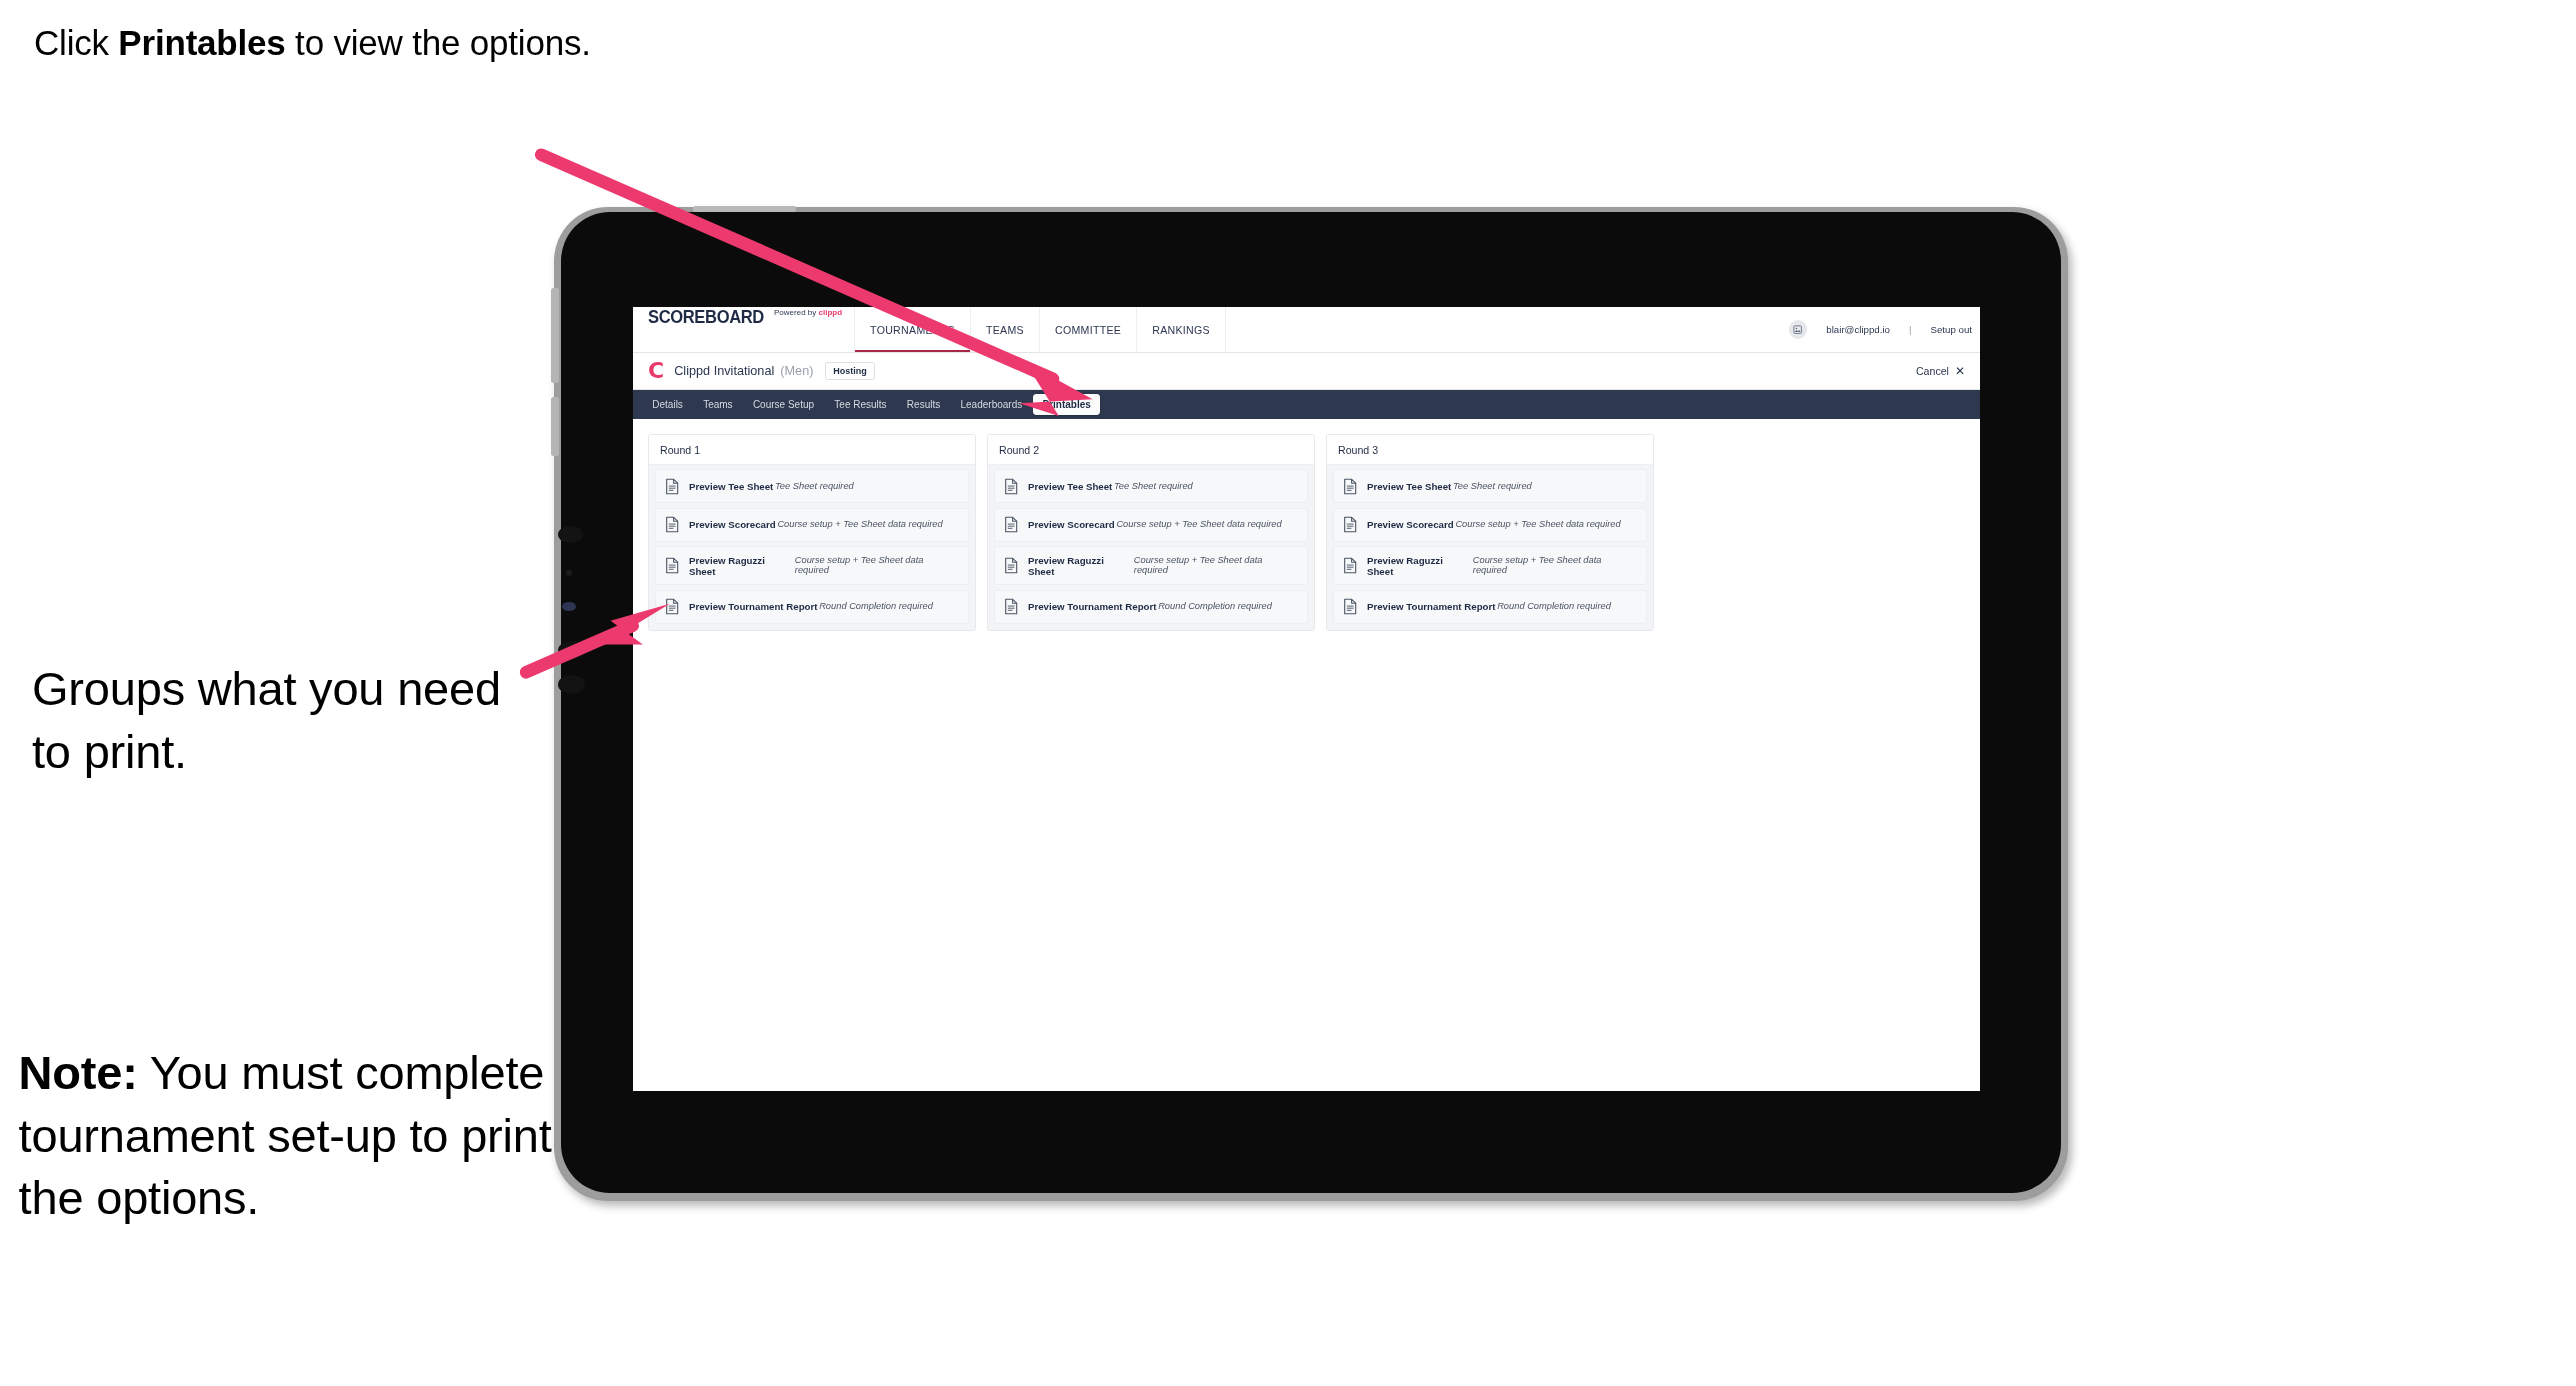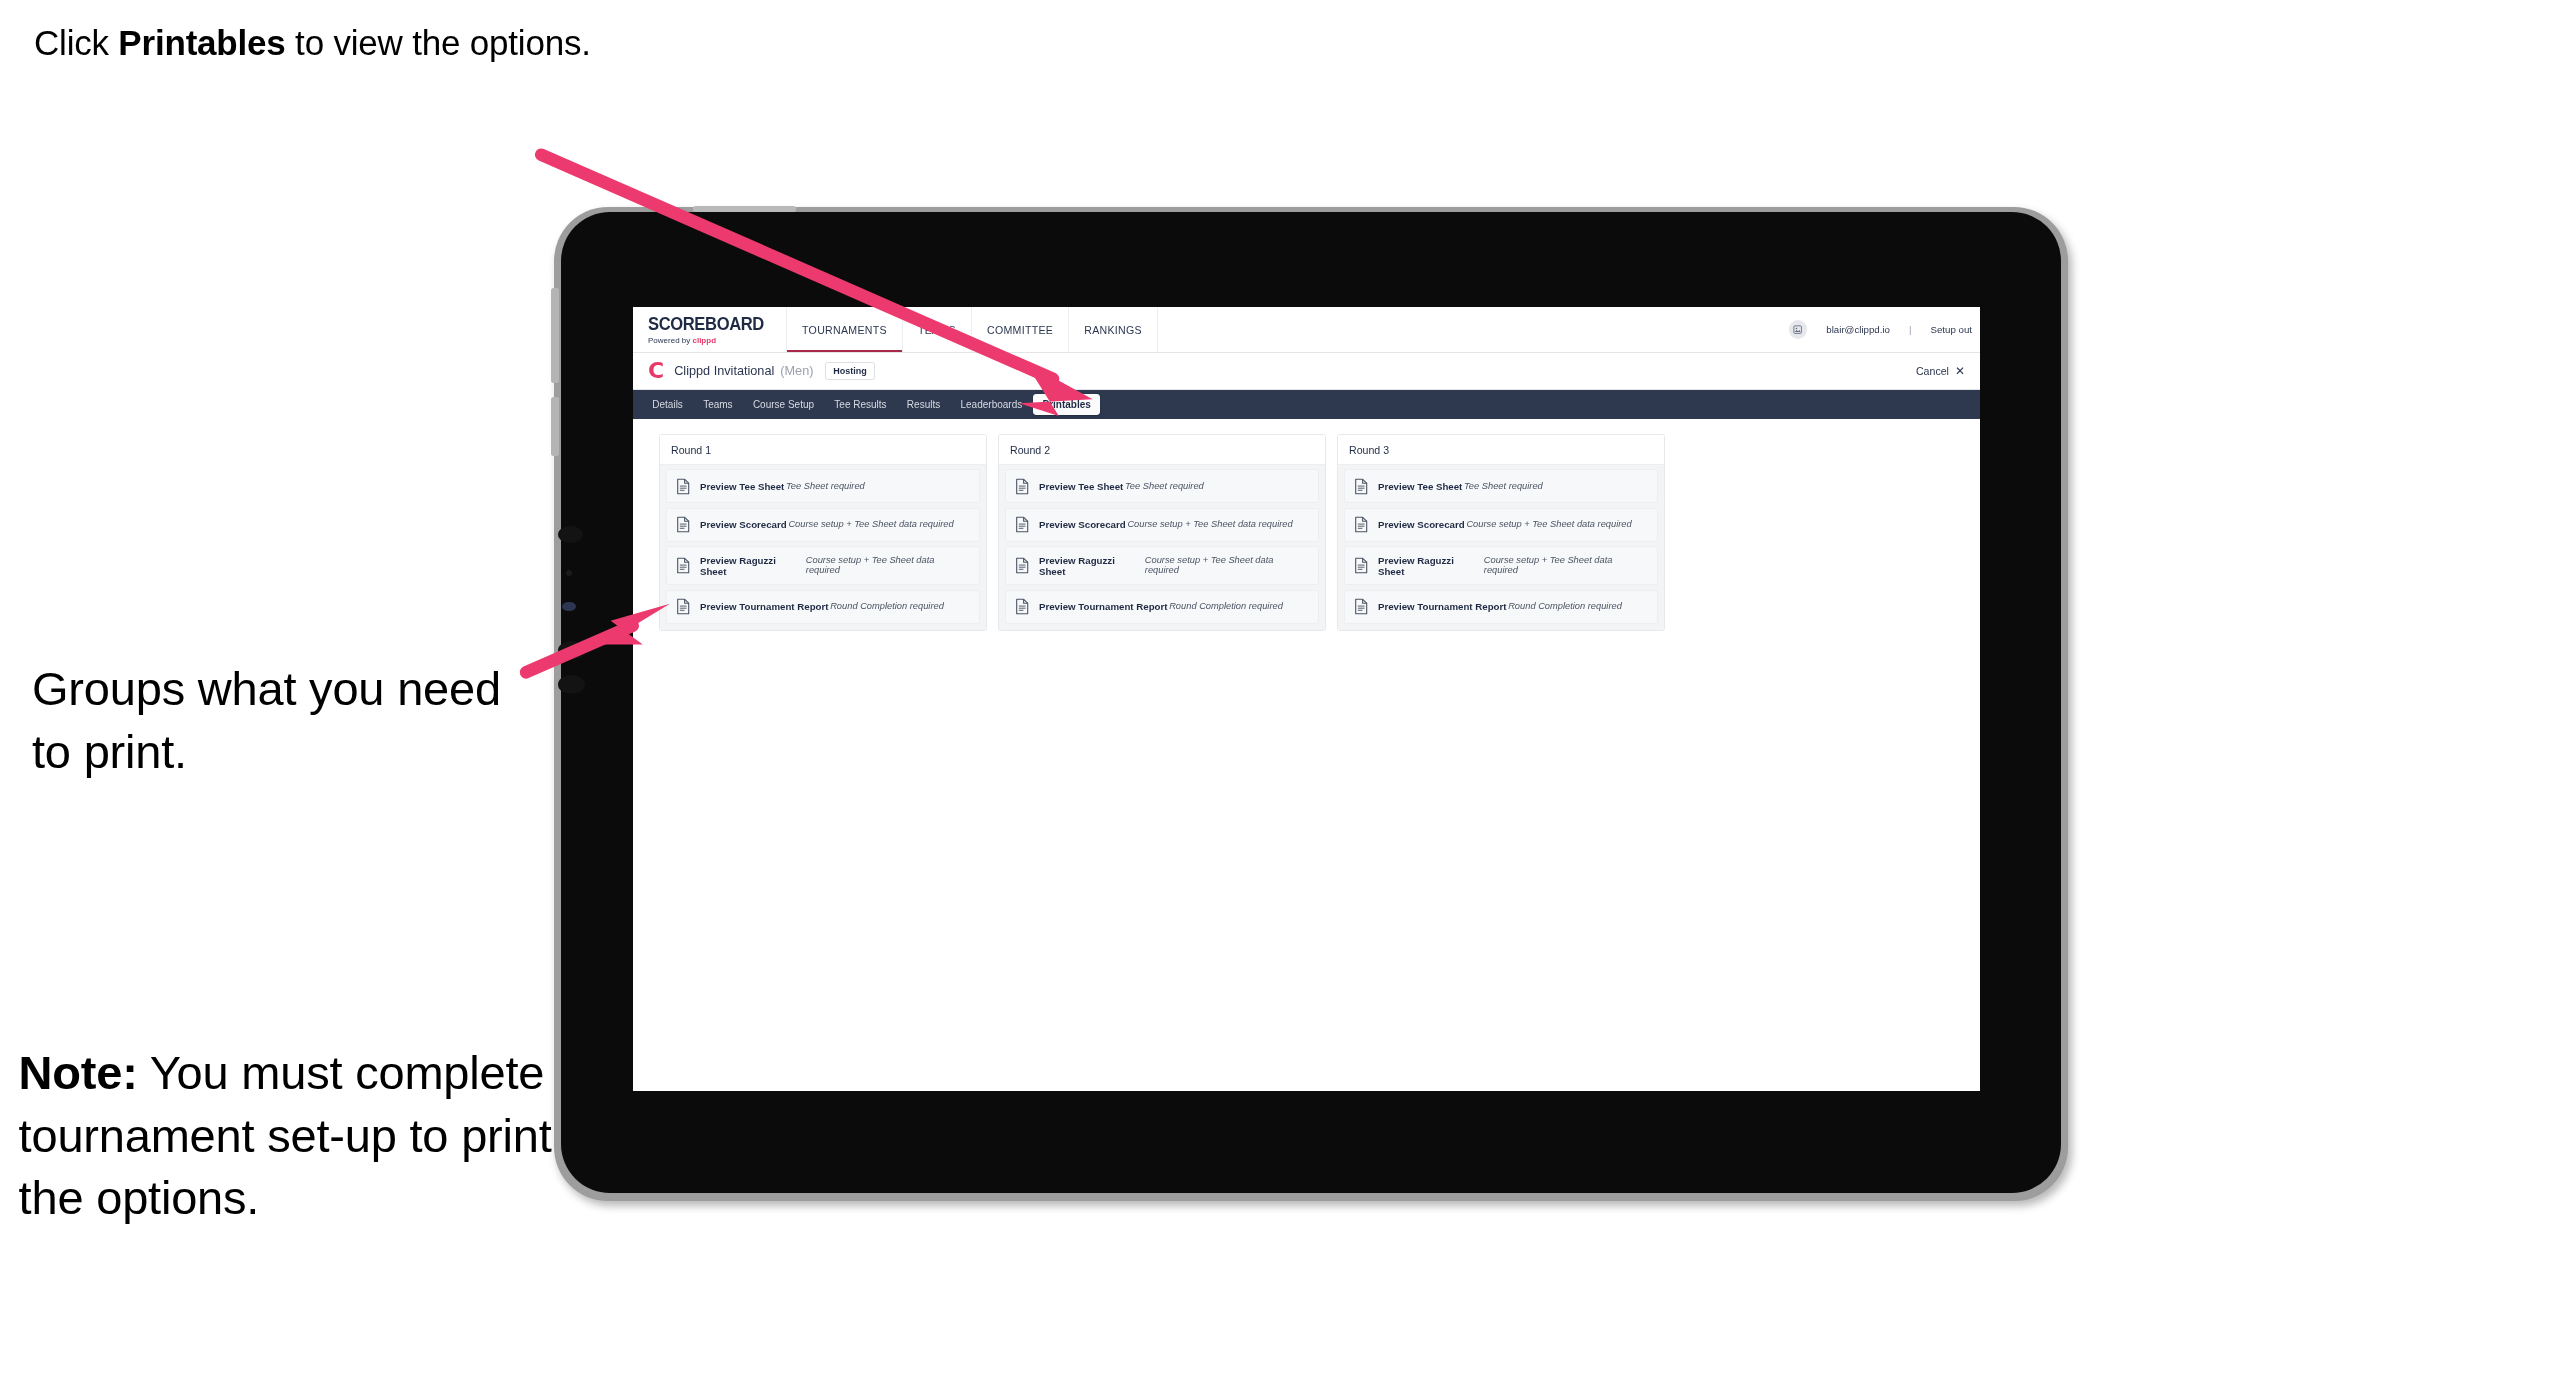--- a/index.html
+++ b/index.html
@@ -44,21 +44,21 @@
   #dot-e{left:558px;top:675px;width:27px;height:18.6px;background:#131313;}
 
   
   #app-screen{
     position:absolute;left:633px;top:307px;width:1347px;height:784px;
     background:#ffffff;overflow:hidden;
   }
 
   
   #topbar{display:flex;align-items:stretch;height:45px;border-bottom:0.8px solid #e3e5e8;background:#fff;}
-  #brand{display:flex;flex-direction:column;justify-content:center;padding:0 12px 0 15px;min-width:95px;}
+  #brand{display:flex;flex-direction:row;justify-content:center;padding:0 12px 0 15px;min-width:95px;}
   #brand-title{font-size:18px;font-weight:700;color:#1f2a44;letter-spacing:-0.4px;font-family:"Liberation Sans Narrow","Liberation Sans",sans-serif;transform:scaleX(.92);transform-origin:left center;}
   #brand-sub{font-size:8px;color:#2b3650;margin-top:0.8px;}
   #brand-sub .clippd{color:#e8396a;font-weight:700;}
   .topnav{display:flex;align-items:stretch;}
   .topnav-item{
     display:flex;align-items:center;padding:0 15px;font-size:10.6px;color:#2b3650;
     border-left:0.8px solid #eceef1;cursor:pointer;position:relative;letter-spacing:0.3px;
   }
   .topnav-item:last-child{border-right:0.8px solid #eceef1;}
   .topnav-item.active::after{
@@ -86,21 +86,21 @@
   #cancel-x{font-size:12px;line-height:1;}
 
   
   #tabbar{display:flex;align-items:center;height:29px;background:#2e3950;padding-left:10px;gap:1.7px;}
   .tab{
     font-size:10px;color:#d6dae2;padding:5px 9.3px;border-radius:3.4px;cursor:pointer;white-space:nowrap;text-align:center;
   }
   .tab.active{background:#fbfbfc;color:#1f2a44;font-weight:600;box-shadow:0 0.8px 1.7px rgba(0,0,0,.25);}
 
   
-  #content{padding:15px;display:flex;gap:11px;align-items:flex-start;background:#fff;height:calc(784px - 45px - 36px - 29px - 30px);margin-left:11px;}
+  #content{padding:15px;display:flex;gap:11px;align-items:flex-start;background:#fff;height:calc(784px - 45px - 36px - 29px - 30px);}
   .round-col{
     width:326px;background:#fff;border:0.8px solid #e6e8eb;border-radius:2.5px;overflow:hidden;
   }
   .round-head{padding:8.5px 11px;font-size:10.6px;color:#1f2a44;border-bottom:0.8px solid #eceef1;background:#fff;}
   .round-body{background:#f3f4f6;padding:4.2px 6px 6px 6px;}
   .pcard{
     display:flex;align-items:center;gap:9.3px;background:#f7f8f9;border:0.8px solid #eceef1;
     border-radius:2.5px;padding:7.6px 9.3px;margin-top:4.2px;cursor:pointer;
   }
   .pcard:first-child{margin-top:0;}

